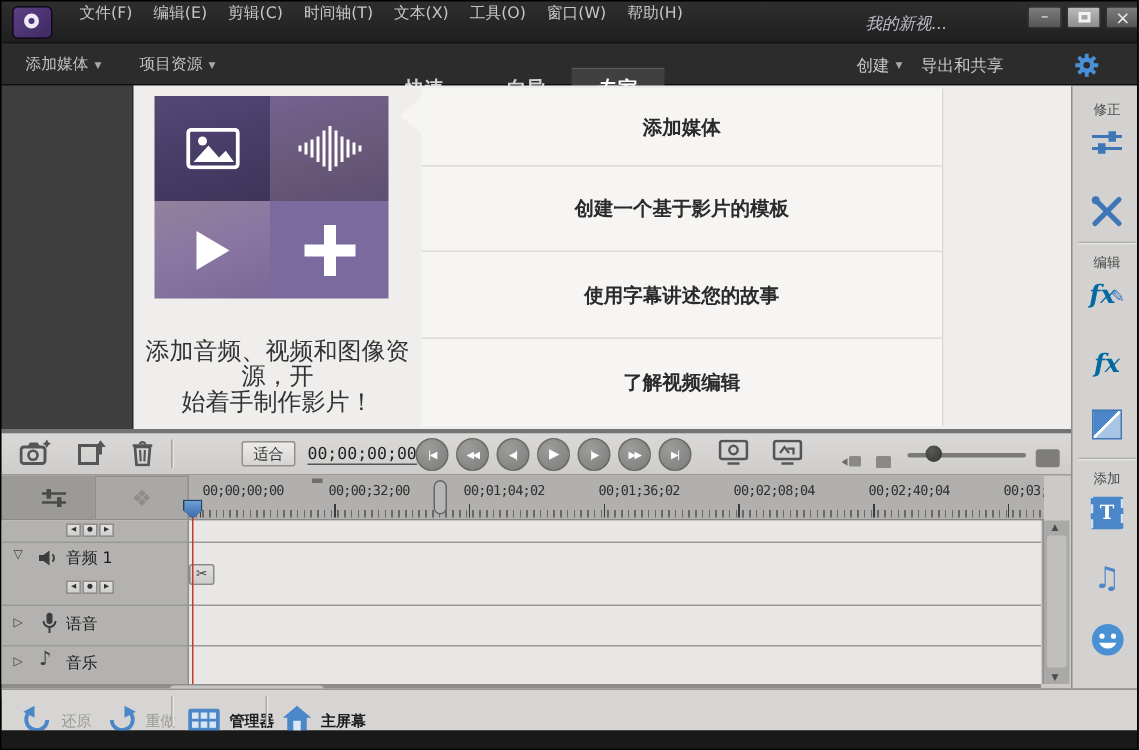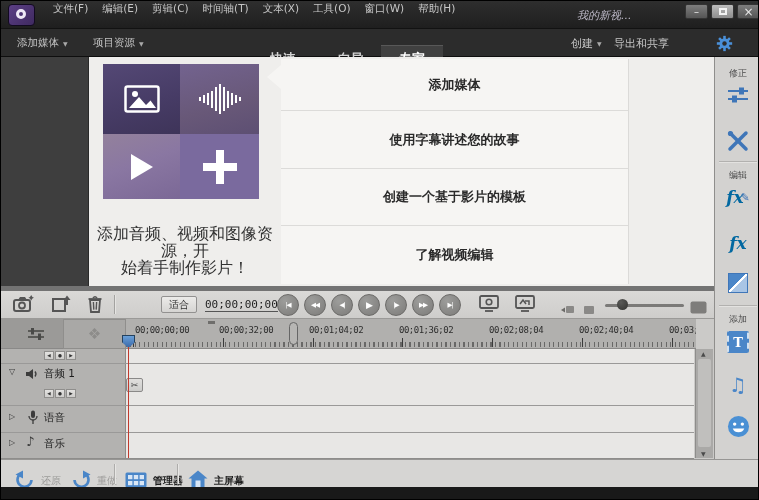--- a/index.html
+++ b/index.html
@@ -66,21 +66,21 @@
   .fx-text { font-size:17px; font-weight:bold; font-style:italic; color:#0369a1; font-family:"DejaVu Serif",serif; }
   .pencil { font-size:11px; color:#3f76b8; margin-left:-3px; }
   .trans-box { width:20px; height:20px; border:1px solid #3f76b8;
     background:linear-gradient(135deg,#4a86c8 0 47%,#ffffff 47% 53%,#a9c5e5 53% 100%); }
   .title-box { width:22px; height:22px; background:#4a86c8; border-left:2px dashed rgba(255,255,255,.75);
     border-right:2px dashed rgba(255,255,255,.75); border-radius:2px; display:flex; align-items:center; justify-content:center;
     color:#fff; font-weight:bold; font-size:13px; font-family:"DejaVu Serif",serif; }
   .note-big { font-size:20px; color:#4a86c8; }
 
   
-  #timeline { position:absolute; left:0; top:285px; width:713px; height:173px; background:#cbcac8; border-top:5px solid #737373; }
+  #timeline { position:absolute; left:0; top:285px; width:713px; height:173px; background:#cbcac8; border-top:3px solid #737373; }
   #tl-toolbar { position:absolute; left:0; top:0; width:713px; height:28px;
     background:linear-gradient(#dad9d7,#cecdcb); border-bottom:1px solid #9b9a98; }
   .tool-icn { position:absolute; top:4px; cursor:pointer; }
   .vsep-tool { position:absolute; top:4px; width:1px; height:19px; background:#a3a2a0; box-shadow:1px 0 0 #e5e4e2; }
   #fit-btn { position:absolute; left:160px; top:5px; width:36px; height:17px;
     background:linear-gradient(#ecebe9,#d5d4d2); border:1px solid #929190; border-radius:2px;
     font-size:10px; color:#333; display:flex; align-items:center; justify-content:center; cursor:pointer; }
   #timecode { position:absolute; left:204px; top:7px; font-family:"DejaVu Sans Mono",monospace; font-size:11px;
     color:#222; border-bottom:1px solid #555; cursor:text; }
   .pbtn { position:absolute; top:3px; width:22px; height:22px; border-radius:50%;
@@ -228,22 +228,22 @@
   </div>
 
   <div id="caption">
     <div>添加音频、视频和图像资源，开</div>
     <div>始着手制作影片！</div>
   </div>
 
   <div id="pointer"></div>
   <div id="list-panel">
     <div class="list-item" style="height:52px;">添加媒体</div>
+    <div class="list-item" style="height:57px;">创建一个基于影片的模板</div>
     <div class="list-item" style="height:58px;">使用字幕讲述您的故事</div>
-    <div class="list-item" style="height:57px;">创建一个基于影片的模板</div>
     <div class="list-item" style="height:57px; border-bottom:none;">了解视频编辑</div>
   </div>
 
   <div id="sidebar">
     <div class="sb-label" style="top:10px;">修正</div>
     <div class="sb-icon" style="top:28px;">
       <svg width="22" height="20" viewBox="0 0 22 20">
         <line x1="1" y1="6" x2="21" y2="6" stroke="#3f76b8" stroke-width="2"></line>
         <rect x="12" y="2.5" width="5" height="7" fill="#3f76b8"></rect>
         <line x1="1" y1="14" x2="21" y2="14" stroke="#3f76b8" stroke-width="2"></line>

